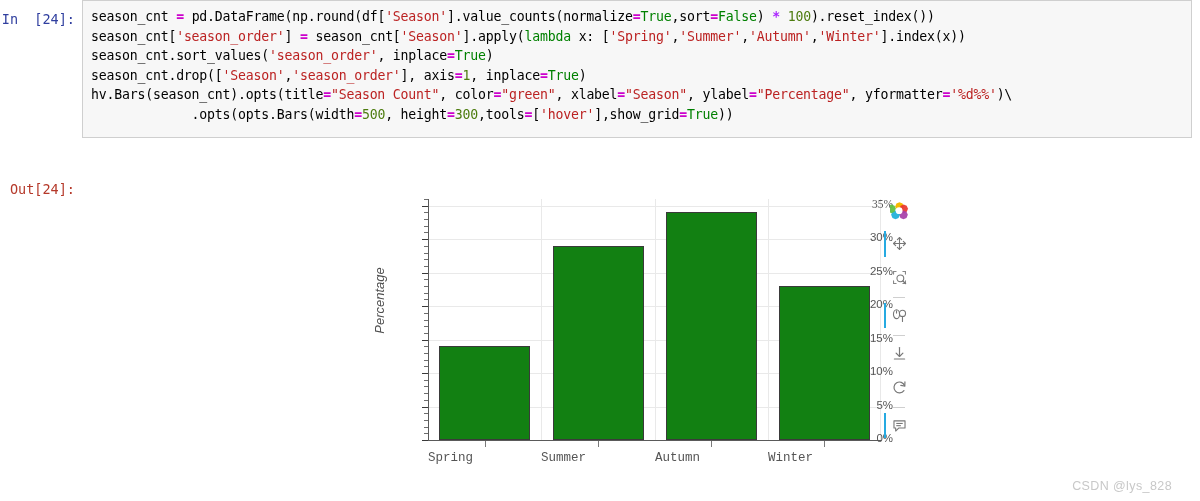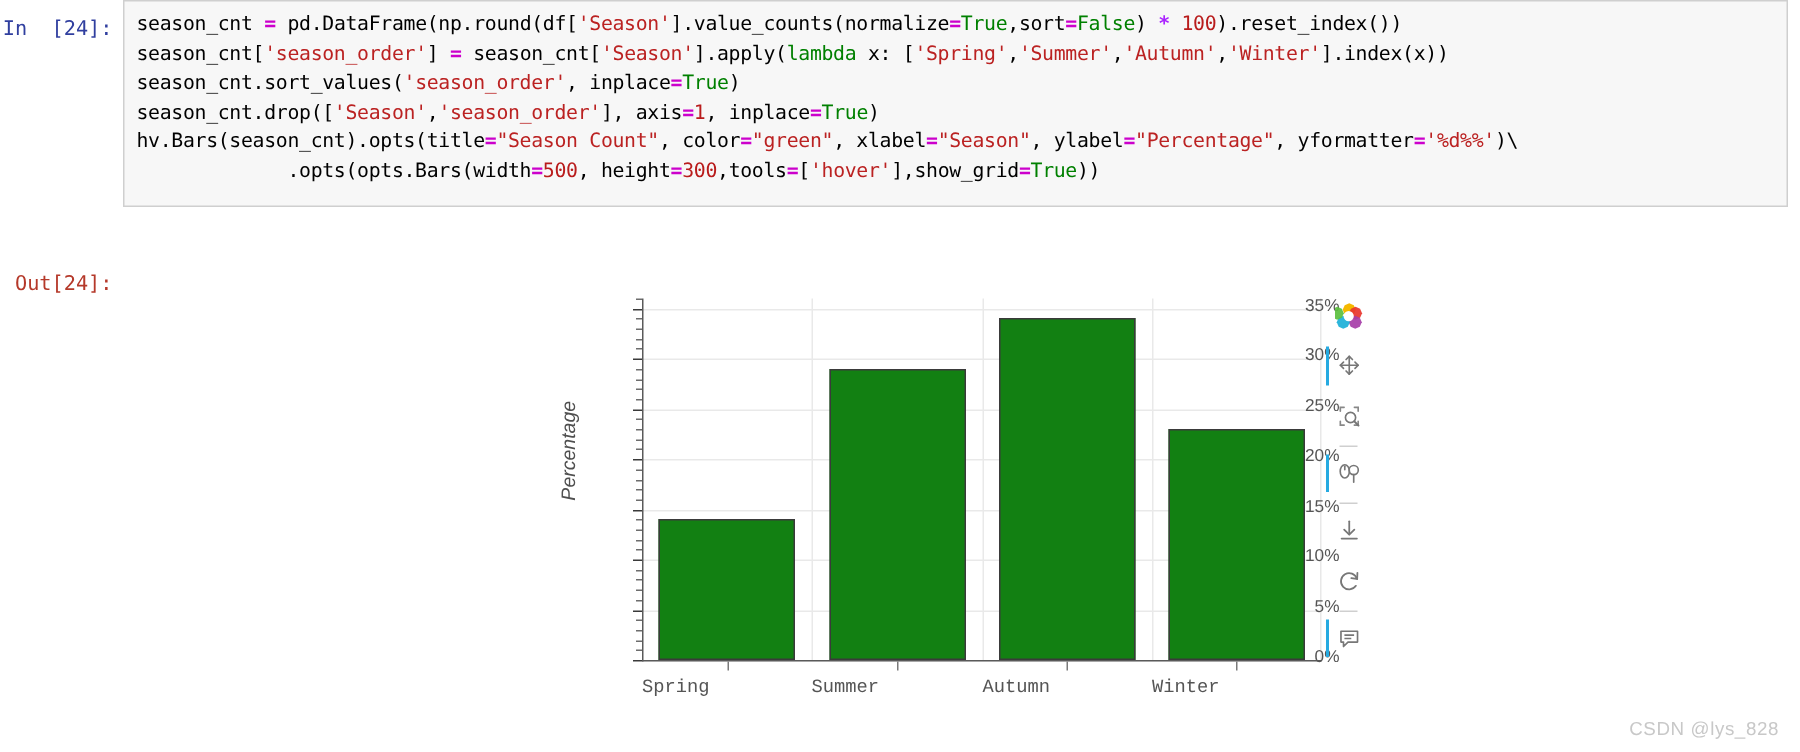--- a/index.html
+++ b/index.html
@@ -52,21 +52,21 @@
   .code-line {
     font-family: "DejaVu Sans Mono", monospace;
     font-size: 13.2px;
     line-height: 19.5px;
     color: #000000;
     white-space: pre;
     letter-spacing: -0.2px;
   }
   .tok-str  { color: #bb2222; }
   .tok-kw   { color: #008000; font-weight: normal; }
-  .tok-num  { color: #b91c1c; }
+  .tok-num  { color: #4d7c0f; }
   .tok-op   { color: #aa22ff; font-weight: bold; }
   .tok-eq   { color: #cc00cc; font-weight: bold; }
   .tok-plain{ color: #000000; }
 
   
   .nb-out-cell {
     position: absolute;
     left: 0; top: 147px;
     width: 1200px;
     display: flex;
@@ -237,21 +237,21 @@
     width: 12px;
     height: 1px;
     background: #cfcfcf;
     margin: 1px 0 3px 0;
   }
   .tb-icon svg { display: block; }
 
   
   .watermark {
     position: absolute;
-    right: 14px;
+    right: 28px;
     bottom: 8px;
     font-family: "Liberation Sans", sans-serif;
     font-size: 12.5px;
     color: #c8c8c8;
     letter-spacing: 0.4px;
   }
 </style>
 </head>
 <body>
 
@@ -305,21 +305,21 @@
       <div class="ytick-label" style="top: 202.056px;">10%</div>
       <div class="ytick-major" style="top: 176.583px;"></div>
       <div class="ytick-label" style="top: 168.583px;">15%</div>
       <div class="ytick-major" style="top: 143.111px;"></div>
       <div class="ytick-label" style="top: 135.111px;">20%</div>
       <div class="ytick-major" style="top: 109.639px;"></div>
       <div class="ytick-label" style="top: 101.639px;">25%</div>
       <div class="ytick-major" style="top: 76.1667px;"></div>
       <div class="ytick-label" style="top: 68.1667px;">30%</div>
       <div class="ytick-major" style="top: 42.6944px;"></div>
-      <div class="ytick-label" style="top: 34.6944px;">35%</div>
+      <div class="ytick-label" style="top: 34.6944px; font-family: Liberation Serif, serif;">35%</div>
       <div class="ytick-minor" style="top: 270.306px;"></div>
       <div class="ytick-minor" style="top: 263.611px;"></div>
       <div class="ytick-minor" style="top: 256.917px;"></div>
       <div class="ytick-minor" style="top: 250.222px;"></div>
       <div class="ytick-minor" style="top: 236.833px;"></div>
       <div class="ytick-minor" style="top: 230.139px;"></div>
       <div class="ytick-minor" style="top: 223.444px;"></div>
       <div class="ytick-minor" style="top: 216.75px;"></div>
       <div class="ytick-minor" style="top: 203.361px;"></div>
       <div class="ytick-minor" style="top: 196.667px;"></div>

